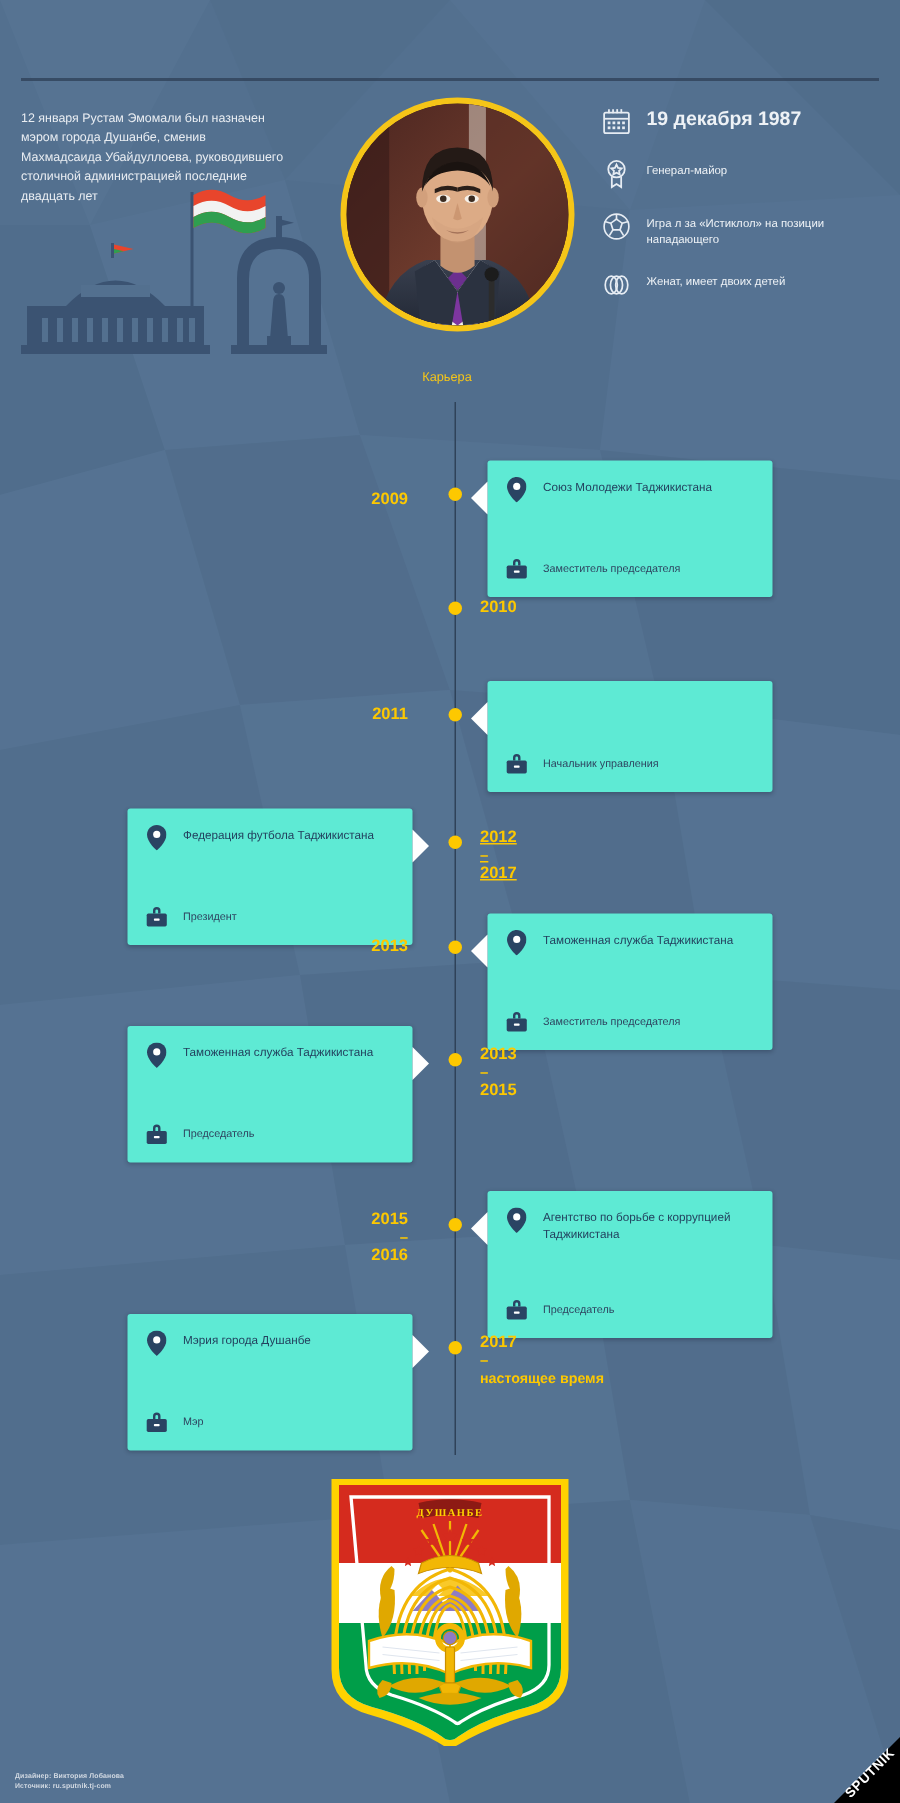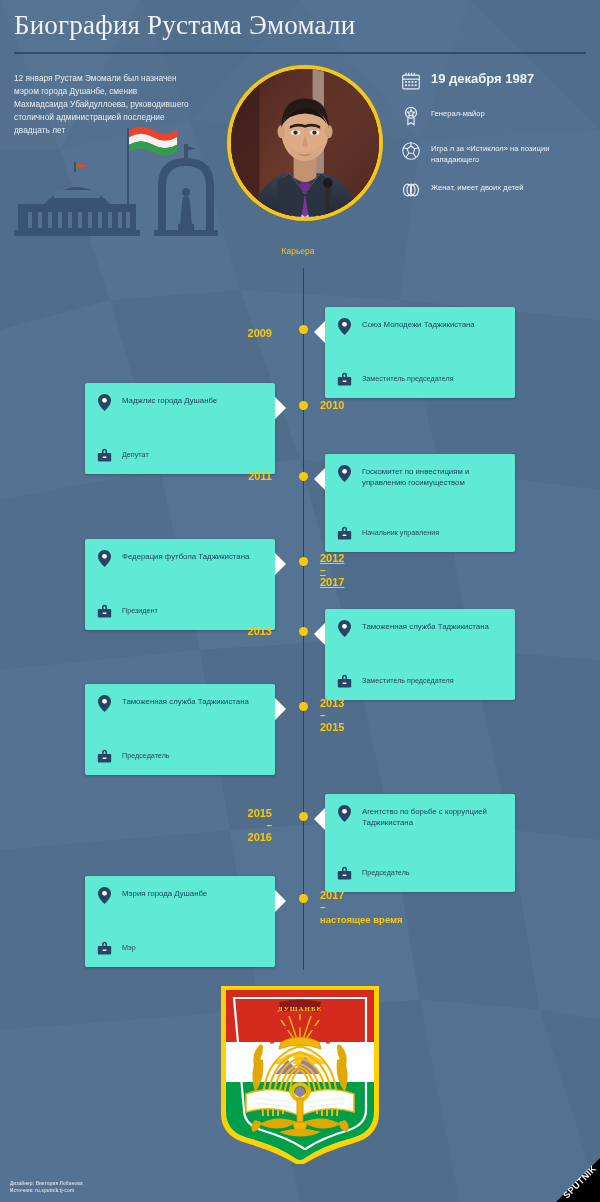--- a/index.html
+++ b/index.html
@@ -132,21 +132,20 @@
     <polygon points="390,820 510,830 540,1010 420,1000" fill="#4d6987"></polygon>
     <polygon points="510,830 600,840 600,1020 540,1010" fill="#5a7899"></polygon>
     <polygon points="0,1030 260,1010 300,1202 0,1202" fill="#5a789a"></polygon>
     <polygon points="260,1010 420,1000 460,1202 300,1202" fill="#4c6886"></polygon>
     <polygon points="420,1000 540,1010 600,1202 460,1202" fill="#587696"></polygon>
     <polygon points="540,1010 600,1020 600,1202" fill="#4d6987"></polygon>
   </g>
 </svg>
 
 <div id="header">
-  <div id="page-title">Биография Рустама Эмомали</div>
   <div id="title-rule"></div>
 </div>
 
 <div id="intro-text">12 января Рустам Эмомали был назначен мэром города Душанбе, сменив Махмадсаида Убайдуллоева, руководившего столичной администрацией последние двадцать лет</div>
 
 <svg id="skyline" viewBox="0 0 222 128">
   <g fill="#3b5372">
 
     <rect x="119" y="18" width="2" height="108"></rect>
     <path d="M121 20 q12 -7 24 0 q12 7 24 0 l0 22 q-12 7 -24 0 q-12 -7 -24 0 z" fill="#e8452c"></path>
@@ -339,58 +338,27 @@
           </svg>
       </span>
       <span class="card-txt">Заместитель председателя</span>
     </div>
   </div>
 
   <div class="node" style="top:155px;"></div>
   <div class="years right" style="top:152px;">
     <span>2010</span>
   </div>
-  <div class="card left" style="top:137px;">
-    <div class="beak" style="top:14px;"></div>
-    <div class="card-row primary">
-      <span class="card-ico">
-        <svg width="13" height="17" viewBox="0 0 13 17">
-            <path d="M6.5 0C2.9 0 0 2.9 0 6.5 0 11.4 6.5 17 6.5 17S13 11.4 13 6.5C13 2.9 10.1 0 6.5 0z" fill="#2a4463"></path>
-            <circle cx="6.5" cy="6.3" r="2.4" fill="#fff"></circle>
-          </svg>
-      </span>
-      <span class="card-txt">Маджлис города Душанбе</span>
-    </div>
-    <div class="card-row">
-      <span class="card-ico">
-        <svg width="15" height="15" viewBox="0 0 15 15">
-            <path d="M5 3.2a2.5 2.5 0 015 0V5h-1.6V3.2a.9.9 0 00-1.8 0V5H5z" fill="#2a4463"></path>
-            <rect x="0.8" y="5" width="13.4" height="8.6" rx="1.1" fill="#2a4463"></rect>
-            <rect x="5.6" y="8.4" width="3.8" height="1.5" rx=".5" fill="#fff"></rect>
-          </svg>
-      </span>
-      <span class="card-txt">Депутат</span>
-    </div>
-  </div>
 
   <div class="node" style="top:226px;"></div>
   <div class="years right" style="top:223px; left:auto; right:328px; text-align:right;">
     <span>2011</span>
   </div>
   <div class="card right" style="top:208px;">
     <div class="beak" style="top:14px;"></div>
-    <div class="card-row primary">
-      <span class="card-ico">
-        <svg width="13" height="17" viewBox="0 0 13 17">
-            <path d="M6.5 0C2.9 0 0 2.9 0 6.5 0 11.4 6.5 17 6.5 17S13 11.4 13 6.5C13 2.9 10.1 0 6.5 0z" fill="#2a4463"></path>
-            <circle cx="6.5" cy="6.3" r="2.4" fill="#fff"></circle>
-          </svg>
-      </span>
-      <span class="card-txt">Госкомитет по инвестициям и управлению госимуществом</span>
-    </div>
     <div class="card-row">
       <span class="card-ico">
         <svg width="15" height="15" viewBox="0 0 15 15">
             <path d="M5 3.2a2.5 2.5 0 015 0V5h-1.6V3.2a.9.9 0 00-1.8 0V5H5z" fill="#2a4463"></path>
             <rect x="0.8" y="5" width="13.4" height="8.6" rx="1.1" fill="#2a4463"></rect>
             <rect x="5.6" y="8.4" width="3.8" height="1.5" rx=".5" fill="#fff"></rect>
           </svg>
       </span>
       <span class="card-txt">Начальник управления</span>
     </div>

